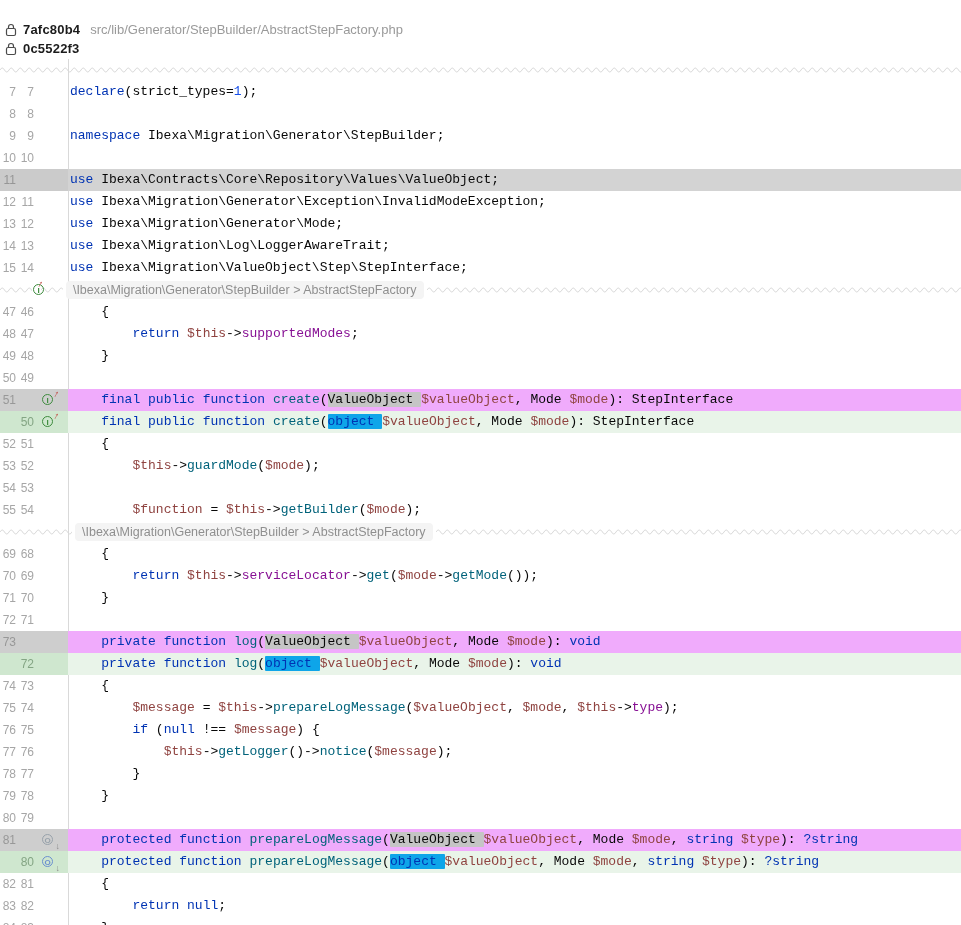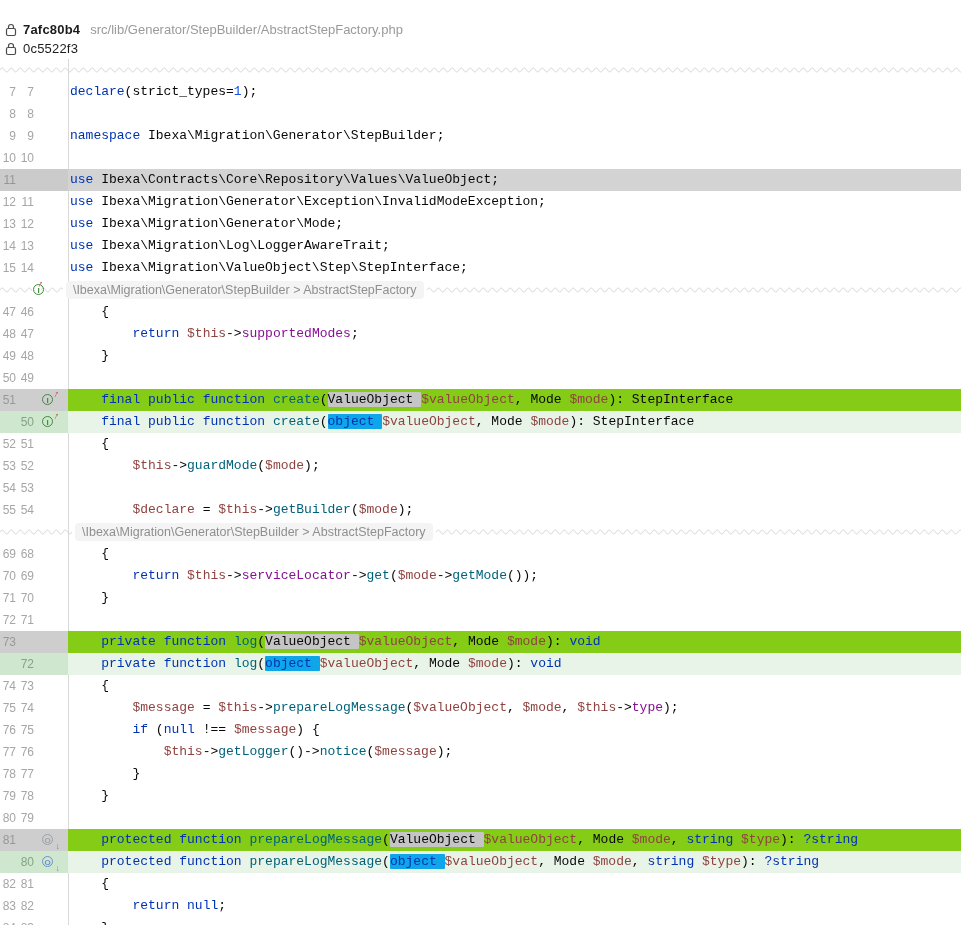--- a/index.html
+++ b/index.html
@@ -6,37 +6,37 @@
   body{
     width:961px;height:925px;background:#ffffff;overflow:hidden;
     font-family:"Liberation Sans",sans-serif;
     -webkit-font-smoothing:antialiased;
   }
   
   .hdr{padding-top:20px}
   .hdr-row{display:flex;align-items:center;height:19px;padding-left:5px}
   .lock{flex:0 0 13px;margin-right:5px;display:flex;align-items:center}
   .commit{font-size:13px;font-weight:700;color:#1c1c1c;letter-spacing:.2px}
-  .commit.second{font-weight:400;color:#1c1c1c}
+  .commit.second{font-weight:700;color:#1c1c1c}
   .path{font-size:13px;color:#9a9a9a;margin-left:10px}
   
   .diff{position:relative;margin-top:1px}
   .gut-divider{position:absolute;left:68px;top:0;bottom:0;width:1px;background:#d9d9d9}
   .row{display:flex;height:22px;position:relative}
   .gut{flex:0 0 68px;display:flex;align-items:center;font-size:12px;color:#a6a6a6}
   .gut .on{width:16px;text-align:right;white-space:pre}
   .gut .nn{width:18px;text-align:right;white-space:pre}
   .gut .gic{width:30px;display:flex;justify-content:center;align-items:center}
   .code{flex:1 1 auto;font-family:Liberation Mono, monospace;
         font-size:13px;line-height:22px;white-space:pre;padding-left:2px;color:#080808}
   
   .row.delf .gut{background:#cbcbcb;color:#969696}
   .row.delf .code{background:#d3d3d3}
   .row.del  .gut{background:#cecece;color:#989898}
-  .row.del  .code{background:#84cc16}
+  .row.del  .code{background:#f0abfc}
   .row.add  .gut{background:#cfe7cf;color:#84a584}
   .row.add  .code{background:#e9f4e9}
   .hl-del{background:#c5c5c5;border-radius:1px}
   .hl-add{background:#0ea5e9;border-radius:1px}
   
   .t-k{color:#0033b3}
   .t-n{color:#1750eb}
   .t-f{color:#00627a}
   .t-d{color:#871094}
   .t-v{color:#8f4340}
@@ -261,21 +261,21 @@
           <span class="gic"></span>
         </div>
         <div class="code"></div>
       </div>
       <div class="row ctx">
         <div class="gut">
           <span class="on">55</span>
           <span class="nn">54</span>
           <span class="gic"></span>
         </div>
-        <div class="code"><span class="t-p">        </span><span class="t-v">$declare</span><span class="t-p"> = </span><span class="t-v">$this</span><span class="t-p">-&gt;</span><span class="t-f">getBuilder</span><span class="t-p">(</span><span class="t-v">$mode</span><span class="t-p">);</span></div>
+        <div class="code"><span class="t-p">        </span><span class="t-v">$function</span><span class="t-p"> = </span><span class="t-v">$this</span><span class="t-p">-&gt;</span><span class="t-f">getBuilder</span><span class="t-p">(</span><span class="t-v">$mode</span><span class="t-p">);</span></div>
       </div>
       <div class="sep">
         <svg viewBox="0 0 961 8" preserveAspectRatio="xMinYMid slice" style="flex: 0 0 72px; height: 8px; min-width: 0px;">
           <path d="M0 4 q2.25 -4 4.5 0 q2.25 4 4.5 0 q2.25 -4 4.5 0 q2.25 4 4.5 0 q2.25 -4 4.5 0 q2.25 4 4.5 0 q2.25 -4 4.5 0 q2.25 4 4.5 0 q2.25 -4 4.5 0 q2.25 4 4.5 0 q2.25 -4 4.5 0 q2.25 4 4.5 0 q2.25 -4 4.5 0 q2.25 4 4.5 0 q2.25 -4 4.5 0 q2.25 4 4.5 0 q2.25 -4 4.5 0 q2.25 4 4.5 0 q2.25 -4 4.5 0 q2.25 4 4.5 0 q2.25 -4 4.5 0 q2.25 4 4.5 0 q2.25 -4 4.5 0 q2.25 4 4.5 0 q2.25 -4 4.5 0 q2.25 4 4.5 0 q2.25 -4 4.5 0 q2.25 4 4.5 0 q2.25 -4 4.5 0 q2.25 4 4.5 0 q2.25 -4 4.5 0 q2.25 4 4.5 0 q2.25 -4 4.5 0 q2.25 4 4.5 0 q2.25 -4 4.5 0 q2.25 4 4.5 0 q2.25 -4 4.5 0 q2.25 4 4.5 0 q2.25 -4 4.5 0 q2.25 4 4.5 0 q2.25 -4 4.5 0 q2.25 4 4.5 0 q2.25 -4 4.5 0 q2.25 4 4.5 0 q2.25 -4 4.5 0 q2.25 4 4.5 0 q2.25 -4 4.5 0 q2.25 4 4.5 0 q2.25 -4 4.5 0 q2.25 4 4.5 0 q2.25 -4 4.5 0 q2.25 4 4.5 0 q2.25 -4 4.5 0 q2.25 4 4.5 0 q2.25 -4 4.5 0 q2.25 4 4.5 0 q2.25 -4 4.5 0 q2.25 4 4.5 0 q2.25 -4 4.5 0 q2.25 4 4.5 0 q2.25 -4 4.5 0 q2.25 4 4.5 0 q2.25 -4 4.5 0 q2.25 4 4.5 0 q2.25 -4 4.5 0 q2.25 4 4.5 0 q2.25 -4 4.5 0 q2.25 4 4.5 0 q2.25 -4 4.5 0 q2.25 4 4.5 0 q2.25 -4 4.5 0 q2.25 4 4.5 0 q2.25 -4 4.5 0 q2.25 4 4.5 0 q2.25 -4 4.5 0 q2.25 4 4.5 0 q2.25 -4 4.5 0 q2.25 4 4.5 0 q2.25 -4 4.5 0 q2.25 4 4.5 0 q2.25 -4 4.5 0 q2.25 4 4.5 0 q2.25 -4 4.5 0 q2.25 4 4.5 0 q2.25 -4 4.5 0 q2.25 4 4.5 0 q2.25 -4 4.5 0 q2.25 4 4.5 0 q2.25 -4 4.5 0 q2.25 4 4.5 0 q2.25 -4 4.5 0 q2.25 4 4.5 0 q2.25 -4 4.5 0 q2.25 4 4.5 0 q2.25 -4 4.5 0 q2.25 4 4.5 0 q2.25 -4 4.5 0 q2.25 4 4.5 0 q2.25 -4 4.5 0 q2.25 4 4.5 0 q2.25 -4 4.5 0 q2.25 4 4.5 0 q2.25 -4 4.5 0 q2.25 4 4.5 0 q2.25 -4 4.5 0 q2.25 4 4.5 0 q2.25 -4 4.5 0 q2.25 4 4.5 0 q2.25 -4 4.5 0 q2.25 4 4.5 0 q2.25 -4 4.5 0 q2.25 4 4.5 0 q2.25 -4 4.5 0 q2.25 4 4.5 0 q2.25 -4 4.5 0 q2.25 4 4.5 0 q2.25 -4 4.5 0 q2.25 4 4.5 0 q2.25 -4 4.5 0 q2.25 4 4.5 0 q2.25 -4 4.5 0 q2.25 4 4.5 0 q2.25 -4 4.5 0 q2.25 4 4.5 0 q2.25 -4 4.5 0 q2.25 4 4.5 0 q2.25 -4 4.5 0 q2.25 4 4.5 0 q2.25 -4 4.5 0 q2.25 4 4.5 0 q2.25 -4 4.5 0 q2.25 4 4.5 0 q2.25 -4 4.5 0 q2.25 4 4.5 0 q2.25 -4 4.5 0 q2.25 4 4.5 0 q2.25 -4 4.5 0 q2.25 4 4.5 0 q2.25 -4 4.5 0 q2.25 4 4.5 0 q2.25 -4 4.5 0 q2.25 4 4.5 0 q2.25 -4 4.5 0 q2.25 4 4.5 0 q2.25 -4 4.5 0 q2.25 4 4.5 0 q2.25 -4 4.5 0 q2.25 4 4.5 0 q2.25 -4 4.5 0 q2.25 4 4.5 0 q2.25 -4 4.5 0 q2.25 4 4.5 0 q2.25 -4 4.5 0 q2.25 4 4.5 0 q2.25 -4 4.5 0 q2.25 4 4.5 0 q2.25 -4 4.5 0 q2.25 4 4.5 0 q2.25 -4 4.5 0 q2.25 4 4.5 0 q2.25 -4 4.5 0 q2.25 4 4.5 0 q2.25 -4 4.5 0 q2.25 4 4.5 0 q2.25 -4 4.5 0 q2.25 4 4.5 0 q2.25 -4 4.5 0 q2.25 4 4.5 0 q2.25 -4 4.5 0 q2.25 4 4.5 0 q2.25 -4 4.5 0 q2.25 4 4.5 0 q2.25 -4 4.5 0 q2.25 4 4.5 0 q2.25 -4 4.5 0 q2.25 4 4.5 0 q2.25 -4 4.5 0 q2.25 4 4.5 0 q2.25 -4 4.5 0 q2.25 4 4.5 0 q2.25 -4 4.5 0 q2.25 4 4.5 0 q2.25 -4 4.5 0 q2.25 4 4.5 0 q2.25 -4 4.5 0 q2.25 4 4.5 0 q2.25 -4 4.5 0 q2.25 4 4.5 0 q2.25 -4 4.5 0 q2.25 4 4.5 0 q2.25 -4 4.5 0 q2.25 4 4.5 0 q2.25 -4 4.5 0 q2.25 4 4.5 0 q2.25 -4 4.5 0 q2.25 4 4.5 0 q2.25 -4 4.5 0 q2.25 4 4.5 0 q2.25 -4 4.5 0 q2.25 4 4.5 0 q2.25 -4 4.5 0 q2.25 4 4.5 0 q2.25 -4 4.5 0 q2.25 4 4.5 0 q2.25 -4 4.5 0 q2.25 4 4.5 0 q2.25 -4 4.5 0 q2.25 4 4.5 0 q2.25 -4 4.5 0 q2.25 4 4.5 0 q2.25 -4 4.5 0 q2.25 4 4.5 0 q2.25 -4 4.5 0 q2.25 4 4.5 0" fill="none" stroke="#d9d9d9" stroke-width="1"></path>
         </svg>
         <span class="pill">\Ibexa\Migration\Generator\StepBuilder &gt; AbstractStepFactory</span>
         <svg viewBox="0 0 961 8" preserveAspectRatio="xMinYMid slice" style="flex: 1 1 auto; height: 8px; min-width: 0px;">
           <path d="M0 4 q2.25 -4 4.5 0 q2.25 4 4.5 0 q2.25 -4 4.5 0 q2.25 4 4.5 0 q2.25 -4 4.5 0 q2.25 4 4.5 0 q2.25 -4 4.5 0 q2.25 4 4.5 0 q2.25 -4 4.5 0 q2.25 4 4.5 0 q2.25 -4 4.5 0 q2.25 4 4.5 0 q2.25 -4 4.5 0 q2.25 4 4.5 0 q2.25 -4 4.5 0 q2.25 4 4.5 0 q2.25 -4 4.5 0 q2.25 4 4.5 0 q2.25 -4 4.5 0 q2.25 4 4.5 0 q2.25 -4 4.5 0 q2.25 4 4.5 0 q2.25 -4 4.5 0 q2.25 4 4.5 0 q2.25 -4 4.5 0 q2.25 4 4.5 0 q2.25 -4 4.5 0 q2.25 4 4.5 0 q2.25 -4 4.5 0 q2.25 4 4.5 0 q2.25 -4 4.5 0 q2.25 4 4.5 0 q2.25 -4 4.5 0 q2.25 4 4.5 0 q2.25 -4 4.5 0 q2.25 4 4.5 0 q2.25 -4 4.5 0 q2.25 4 4.5 0 q2.25 -4 4.5 0 q2.25 4 4.5 0 q2.25 -4 4.5 0 q2.25 4 4.5 0 q2.25 -4 4.5 0 q2.25 4 4.5 0 q2.25 -4 4.5 0 q2.25 4 4.5 0 q2.25 -4 4.5 0 q2.25 4 4.5 0 q2.25 -4 4.5 0 q2.25 4 4.5 0 q2.25 -4 4.5 0 q2.25 4 4.5 0 q2.25 -4 4.5 0 q2.25 4 4.5 0 q2.25 -4 4.5 0 q2.25 4 4.5 0 q2.25 -4 4.5 0 q2.25 4 4.5 0 q2.25 -4 4.5 0 q2.25 4 4.5 0 q2.25 -4 4.5 0 q2.25 4 4.5 0 q2.25 -4 4.5 0 q2.25 4 4.5 0 q2.25 -4 4.5 0 q2.25 4 4.5 0 q2.25 -4 4.5 0 q2.25 4 4.5 0 q2.25 -4 4.5 0 q2.25 4 4.5 0 q2.25 -4 4.5 0 q2.25 4 4.5 0 q2.25 -4 4.5 0 q2.25 4 4.5 0 q2.25 -4 4.5 0 q2.25 4 4.5 0 q2.25 -4 4.5 0 q2.25 4 4.5 0 q2.25 -4 4.5 0 q2.25 4 4.5 0 q2.25 -4 4.5 0 q2.25 4 4.5 0 q2.25 -4 4.5 0 q2.25 4 4.5 0 q2.25 -4 4.5 0 q2.25 4 4.5 0 q2.25 -4 4.5 0 q2.25 4 4.5 0 q2.25 -4 4.5 0 q2.25 4 4.5 0 q2.25 -4 4.5 0 q2.25 4 4.5 0 q2.25 -4 4.5 0 q2.25 4 4.5 0 q2.25 -4 4.5 0 q2.25 4 4.5 0 q2.25 -4 4.5 0 q2.25 4 4.5 0 q2.25 -4 4.5 0 q2.25 4 4.5 0 q2.25 -4 4.5 0 q2.25 4 4.5 0 q2.25 -4 4.5 0 q2.25 4 4.5 0 q2.25 -4 4.5 0 q2.25 4 4.5 0 q2.25 -4 4.5 0 q2.25 4 4.5 0 q2.25 -4 4.5 0 q2.25 4 4.5 0 q2.25 -4 4.5 0 q2.25 4 4.5 0 q2.25 -4 4.5 0 q2.25 4 4.5 0 q2.25 -4 4.5 0 q2.25 4 4.5 0 q2.25 -4 4.5 0 q2.25 4 4.5 0 q2.25 -4 4.5 0 q2.25 4 4.5 0 q2.25 -4 4.5 0 q2.25 4 4.5 0 q2.25 -4 4.5 0 q2.25 4 4.5 0 q2.25 -4 4.5 0 q2.25 4 4.5 0 q2.25 -4 4.5 0 q2.25 4 4.5 0 q2.25 -4 4.5 0 q2.25 4 4.5 0 q2.25 -4 4.5 0 q2.25 4 4.5 0 q2.25 -4 4.5 0 q2.25 4 4.5 0 q2.25 -4 4.5 0 q2.25 4 4.5 0 q2.25 -4 4.5 0 q2.25 4 4.5 0 q2.25 -4 4.5 0 q2.25 4 4.5 0 q2.25 -4 4.5 0 q2.25 4 4.5 0 q2.25 -4 4.5 0 q2.25 4 4.5 0 q2.25 -4 4.5 0 q2.25 4 4.5 0 q2.25 -4 4.5 0 q2.25 4 4.5 0 q2.25 -4 4.5 0 q2.25 4 4.5 0 q2.25 -4 4.5 0 q2.25 4 4.5 0 q2.25 -4 4.5 0 q2.25 4 4.5 0 q2.25 -4 4.5 0 q2.25 4 4.5 0 q2.25 -4 4.5 0 q2.25 4 4.5 0 q2.25 -4 4.5 0 q2.25 4 4.5 0 q2.25 -4 4.5 0 q2.25 4 4.5 0 q2.25 -4 4.5 0 q2.25 4 4.5 0 q2.25 -4 4.5 0 q2.25 4 4.5 0 q2.25 -4 4.5 0 q2.25 4 4.5 0 q2.25 -4 4.5 0 q2.25 4 4.5 0 q2.25 -4 4.5 0 q2.25 4 4.5 0 q2.25 -4 4.5 0 q2.25 4 4.5 0 q2.25 -4 4.5 0 q2.25 4 4.5 0 q2.25 -4 4.5 0 q2.25 4 4.5 0 q2.25 -4 4.5 0 q2.25 4 4.5 0 q2.25 -4 4.5 0 q2.25 4 4.5 0 q2.25 -4 4.5 0 q2.25 4 4.5 0 q2.25 -4 4.5 0 q2.25 4 4.5 0 q2.25 -4 4.5 0 q2.25 4 4.5 0 q2.25 -4 4.5 0 q2.25 4 4.5 0 q2.25 -4 4.5 0 q2.25 4 4.5 0 q2.25 -4 4.5 0 q2.25 4 4.5 0 q2.25 -4 4.5 0 q2.25 4 4.5 0 q2.25 -4 4.5 0 q2.25 4 4.5 0 q2.25 -4 4.5 0 q2.25 4 4.5 0 q2.25 -4 4.5 0 q2.25 4 4.5 0 q2.25 -4 4.5 0 q2.25 4 4.5 0 q2.25 -4 4.5 0 q2.25 4 4.5 0 q2.25 -4 4.5 0 q2.25 4 4.5 0 q2.25 -4 4.5 0 q2.25 4 4.5 0 q2.25 -4 4.5 0 q2.25 4 4.5 0 q2.25 -4 4.5 0 q2.25 4 4.5 0" fill="none" stroke="#d9d9d9" stroke-width="1"></path>
         </svg>
       </div>

